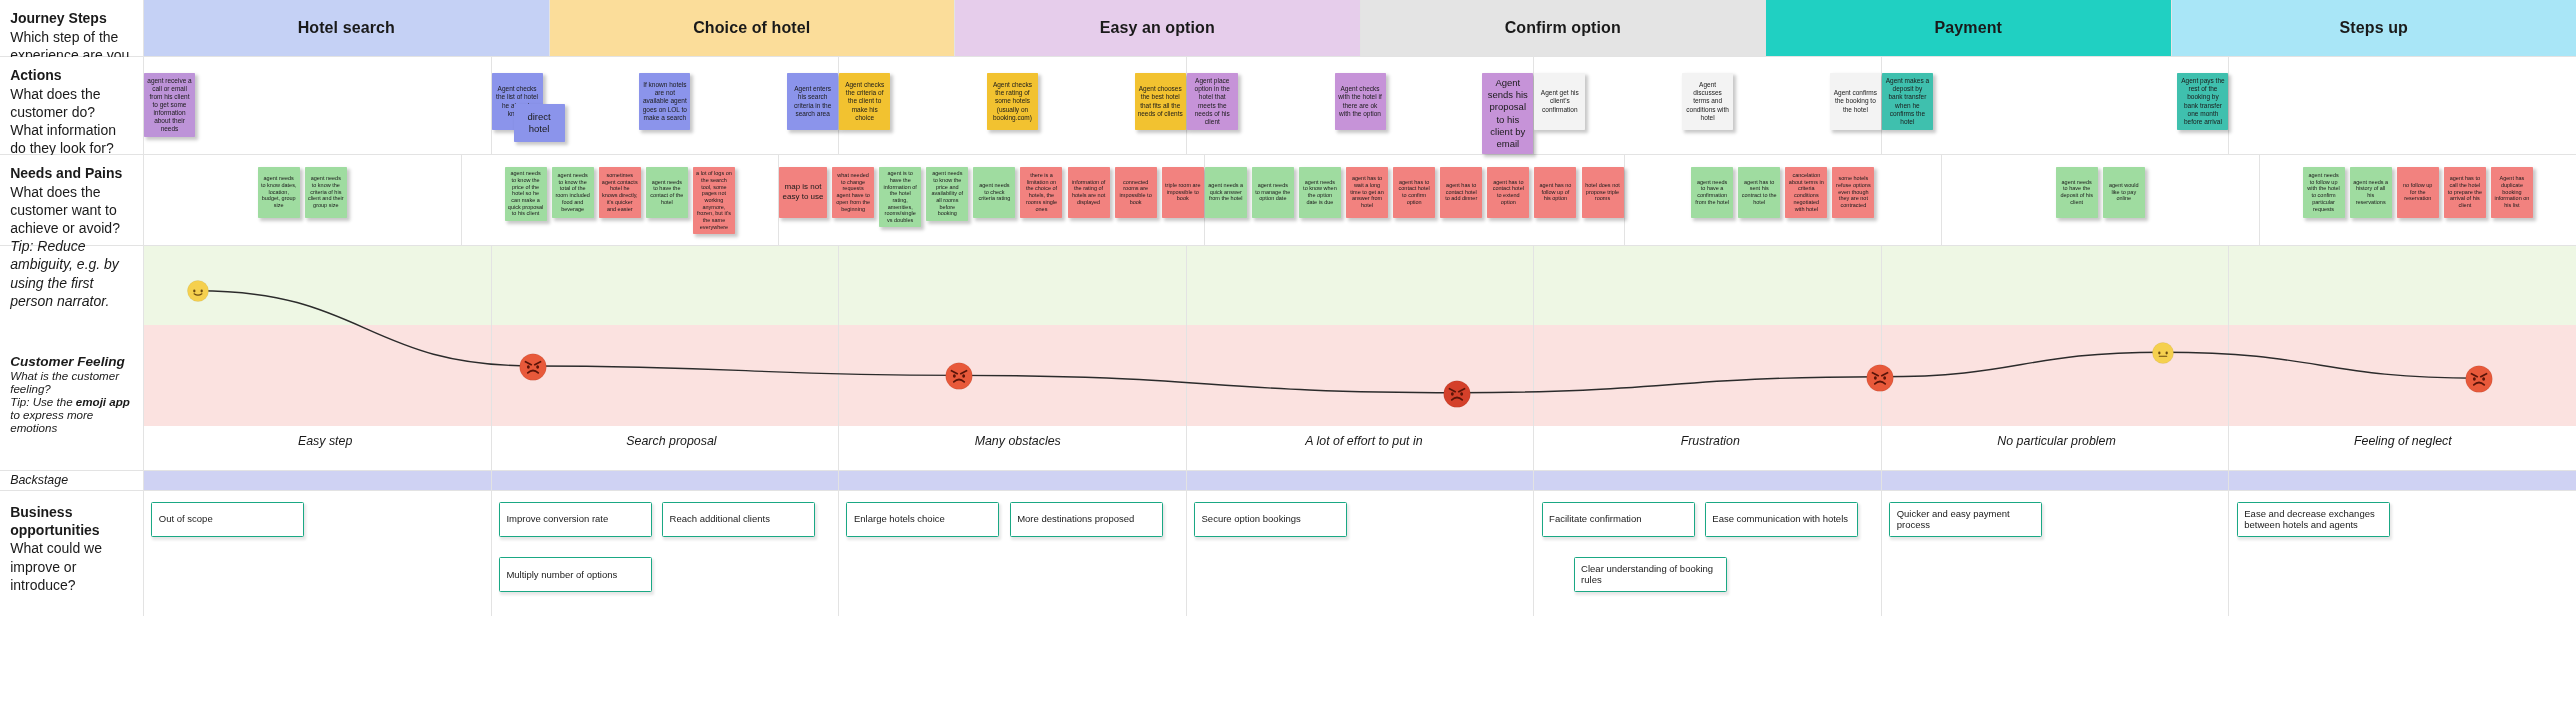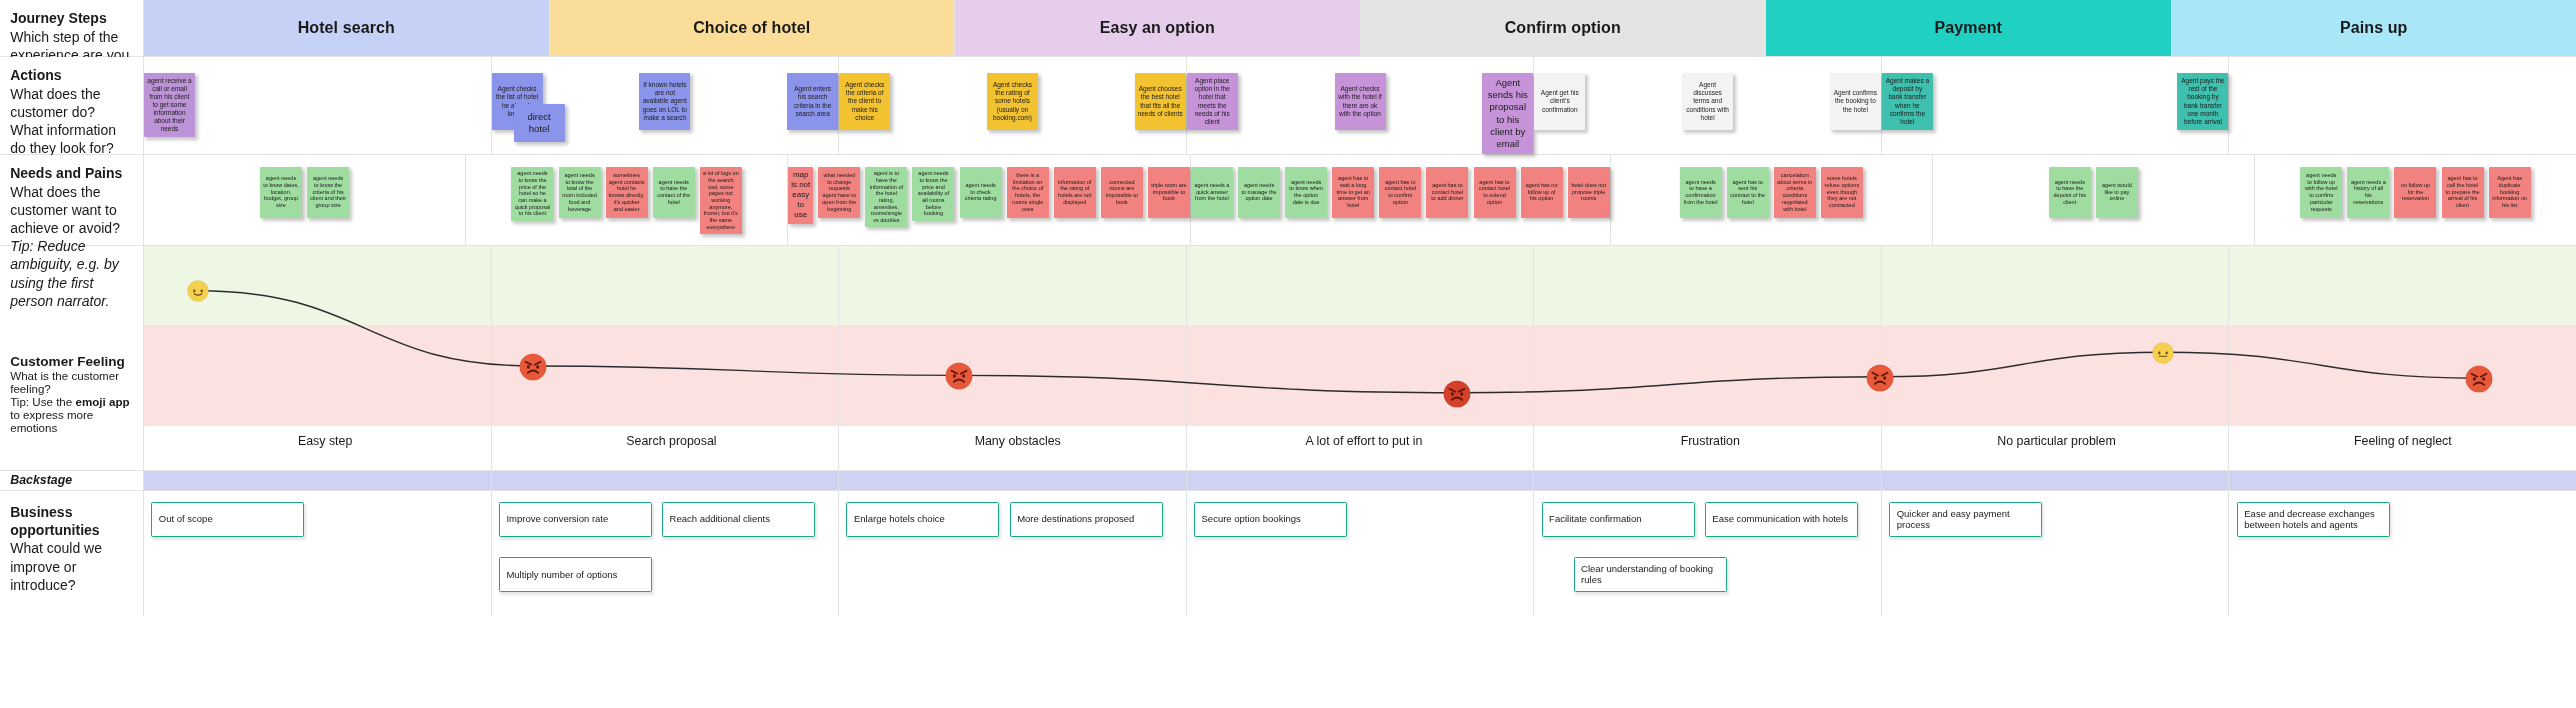--- a/index.html
+++ b/index.html
@@ -39,35 +39,35 @@
   
   .note { position:relative; border-radius:0.7px;
     box-shadow:2.2px 2.9px 3.6px rgba(0,0,0,.22);
     display:flex; align-items:center; justify-content:center;
     text-align:center; padding:3.6px 2.9px; overflow:hidden; }
   .note span { display:block; width:100%; }
 
   .note.big { width:51px; min-height:57px; font-size:6.5px; line-height:1.25; }
   .note.big.lg { font-size:9.5px; line-height:1.3; }
   .note.small { width:42px; min-height:51px; font-size:5.5px; line-height:1.22; }
-  .note.small.wide { width:25px; }
+  .note.small.wide { width:48px; }
 
   .n-purple  { background:#bd93d8; }
   .n-blue    { background:#8b94eb; }
   .n-yellow  { background:#f2c230; }
   .n-violet  { background:#c693d8; }
   .n-grey    { background:#f3f3f3; }
   .n-teal    { background:#3fc0ae; }
   .n-green   { background:#9fdca0; }
   .n-red     { background:#f2827f; }
 
   .note.float { position:absolute; }
 
   
-  .row-feeling { height:225px; position:relative; }
+  .row-feeling { height:225px; position:relative;font-style:italic; }
   .feeling-label { width:144px; flex:0 0 144px; border-right:0.7px solid #e3e3e3;
     position:relative; }
   .feeling-label .inner { position:absolute; top:108px; left:10.2px; right:8.7px; }
   .feeling-area { flex:1 1 auto; position:relative; }
   .band-green { position:absolute; left:0; right:0; top:0; height:79px;
     background:#eef7e4; }
   .band-pink { position:absolute; left:0; right:0; top:79px; height:102px;
     background:#fbe2e0; }
   .band-white { position:absolute; left:0; right:0; top:180px; bottom:0;
     background:#fff; }
@@ -79,21 +79,21 @@
     width:29px; height:29px; }
   .emoji.small { width:23px; height:23px; }
   .captions { position:absolute; left:8px; right:0; top:188px; display:flex; }
   .captions .cap { flex:1 1 0; text-align:center; font-size:12.4px; }
 
   
   .row-backstage { height:20.4px; background:#cfd2f3; }
   .row-backstage .label-cell { background:#fff; padding:2.2px 10.2px;
     display:flex; align-items:center; }
   .row-backstage .label-cell h3 { font-size:12.4px; font-style:italic;
-    font-weight:bold; }
+    font-weight:normal; }
   .row-backstage .cols .col { background:#cfd2f3; }
 
   
   .row-biz { height:auto; min-height:125px; border-bottom:none; }
   .row-biz .label-cell { padding-top:13px; }
   .row-biz .cols .col { padding:10.2px 7.3px 7.3px 7.3px; display:flex;
     flex-wrap:wrap; align-content:flex-start; gap:8.7px 10.2px;
     justify-content:flex-start; }
   .opp { border:1.5px solid #1aa884; background:#fff; border-radius:1.5px;
     min-height:35px; width:153px; display:flex; align-items:center;
@@ -121,21 +121,21 @@
         <div class="col" style="background: rgb(230, 205, 235);">
           <span>Easy an option</span>
         </div>
         <div class="col" style="background: rgb(228, 228, 228);">
           <span>Confirm option</span>
         </div>
         <div class="col" style="background: rgb(32, 208, 194);">
           <span>Payment</span>
         </div>
         <div class="col" style="background: rgb(169, 230, 247);">
-          <span>Pains up</span>
+          <span>Steps up</span>
         </div>
       </div>
   </div>
 
   <div class="row row-actions">
     <div class="label-cell">
       <h3>Actions</h3>
       <p>What does the customer do? What information do they look for? What is their context?</p>
     </div>
     <div class="cols" id="actions-cols">

